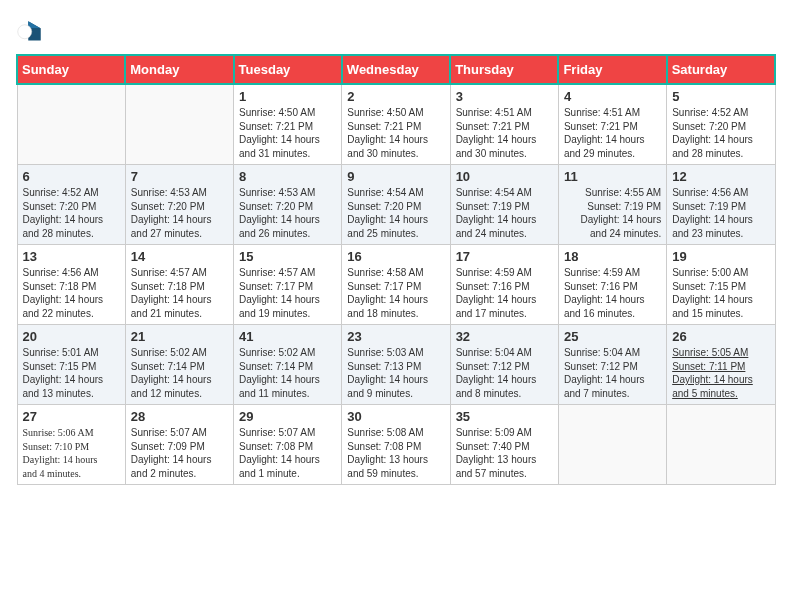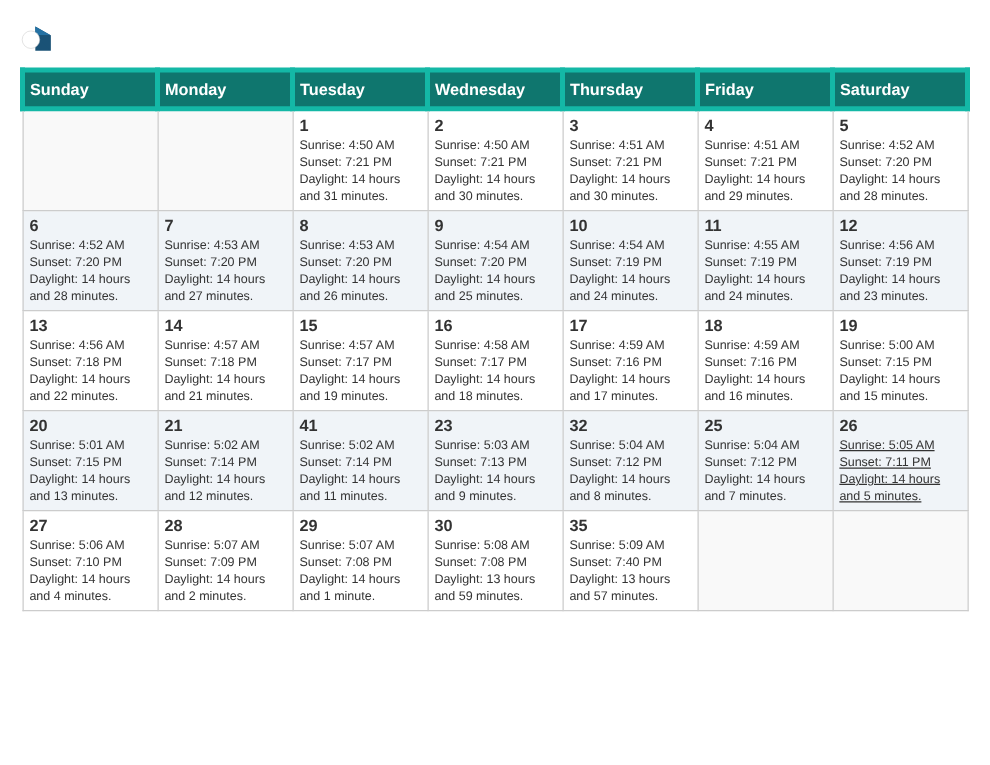--- a/index.html
+++ b/index.html
@@ -42,27 +42,27 @@
     .location-title {
       font-size: 16px;
       color: #555;
     }
     .calendar {
       width: 100%;
       border-collapse: collapse;
       border: 1px solid #ccc;
     }
     .calendar th {
-      background-color: #0f766e;
+      background-color: #ef4444;
       color: #fff;
       font-size: 13px;
       font-weight: bold;
       padding: 6px 4px;
       text-align: left;
-      border: 4px solid #14b8a6;
+      border: 2px solid #14b8a6;
     }
     .calendar td {
       vertical-align: top;
       border: 1px solid #ccc;
       padding: 4px 5px;
       width: 108px;
       min-height: 70px;
       background: #fff;
       font-size: 10.5px;
       color: #333;
@@ -193,21 +193,21 @@
         </td>
         <td>
           <span class="day-number">10</span>
           <div class="day-info" style="white-space: pre-line;">Sunrise: 4:54 AM
 Sunset: 7:19 PM
 Daylight: 14 hours
 and 24 minutes.</div>
         </td>
         <td>
           <span class="day-number">11</span>
-          <div class="day-info" style="white-space: pre-line;">Sunrise: 4:55 AM
+          <div class="day-info" style="white-space: pre-line; text-align: right;">Sunrise: 4:55 AM
 Sunset: 7:19 PM
 Daylight: 14 hours
 and 24 minutes.</div>
         </td>
         <td>
           <span class="day-number">12</span>
           <div class="day-info" style="white-space: pre-line;">Sunrise: 4:56 AM
 Sunset: 7:19 PM
 Daylight: 14 hours
 and 23 minutes.</div>
@@ -311,21 +311,21 @@
           <span class="day-number">26</span>
           <div class="day-info" style="white-space: pre-line; text-decoration: underline;">Sunrise: 5:05 AM
 Sunset: 7:11 PM
 Daylight: 14 hours
 and 5 minutes.</div>
         </td>
       </tr>
       <tr>
         <td>
           <span class="day-number">27</span>
-          <div class="day-info" style="white-space: pre-line;">Sunrise: 5:06 AM
+          <div class="day-info" style="white-space: pre-line; font-family: Liberation Serif, serif;">Sunrise: 5:06 AM
 Sunset: 7:10 PM
 Daylight: 14 hours
 and 4 minutes.</div>
         </td>
         <td>
           <span class="day-number">28</span>
           <div class="day-info" style="white-space: pre-line;">Sunrise: 5:07 AM
 Sunset: 7:09 PM
 Daylight: 14 hours
 and 2 minutes.</div>

